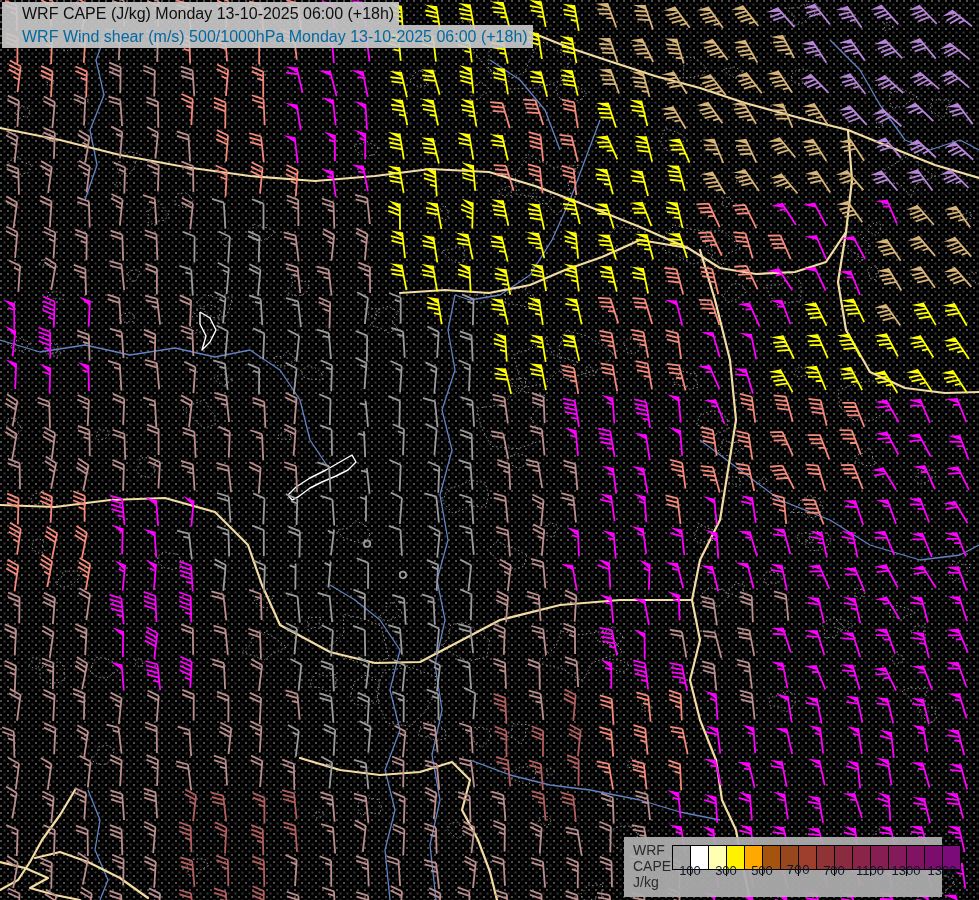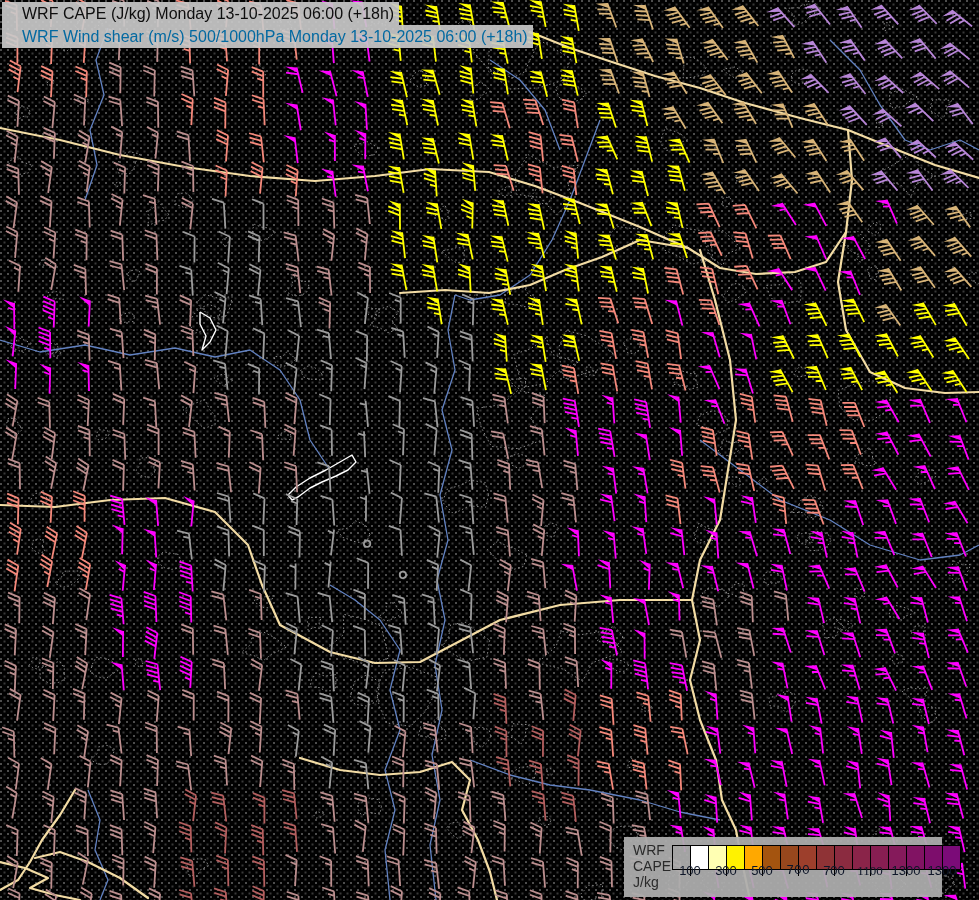--- a/index.html
+++ b/index.html
@@ -2947,20 +2947,20 @@
         <div class="llabel" style="left: 66px;">100</div>
         <div class="ltick" style="left: 102px;"></div>
         <div class="llabel" style="left: 102px;">300</div>
         <div class="ltick" style="left: 138px;"></div>
         <div class="llabel" style="left: 138px;">500</div>
         <div class="ltick" style="left: 174px;"></div>
         <div class="llabel" style="left: 174px; font-family: Liberation Mono, monospace;">700</div>
         <div class="ltick" style="left: 210px;"></div>
         <div class="llabel" style="left: 210px;">700</div>
         <div class="ltick" style="left: 246px;"></div>
-        <div class="llabel" style="left: 246px; font-family: Liberation Serif, serif;">1100</div>
+        <div class="llabel" style="left: 246px;">1100</div>
         <div class="ltick" style="left: 282px;"></div>
         <div class="llabel" style="left: 282px; text-align: center;">1300</div>
         <div class="ltick" style="left: 318px;"></div>
         <div class="llabel" style="left: 318px;">1300</div>
       </div>
   </div>
 </div>
 
 </body></html>

